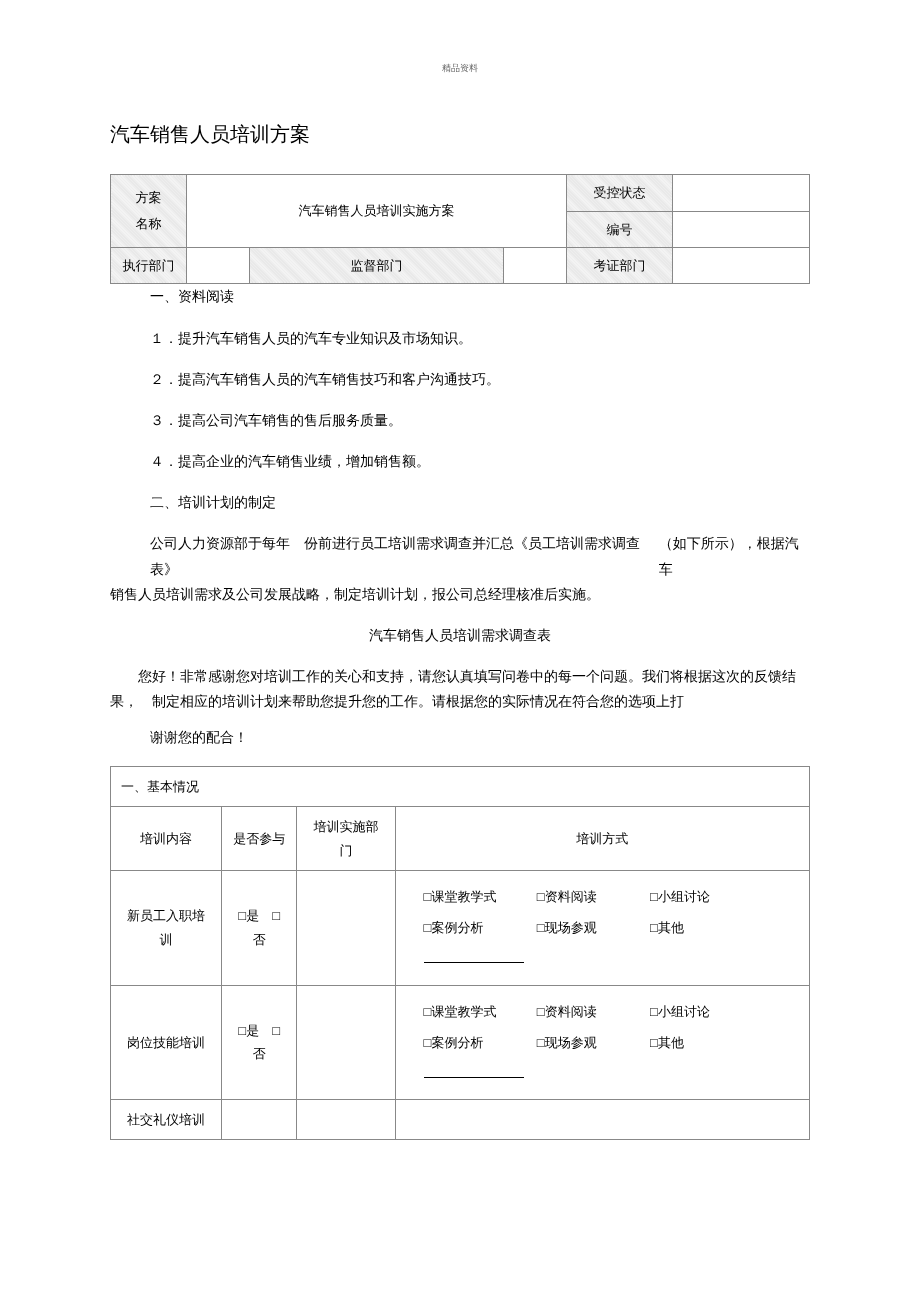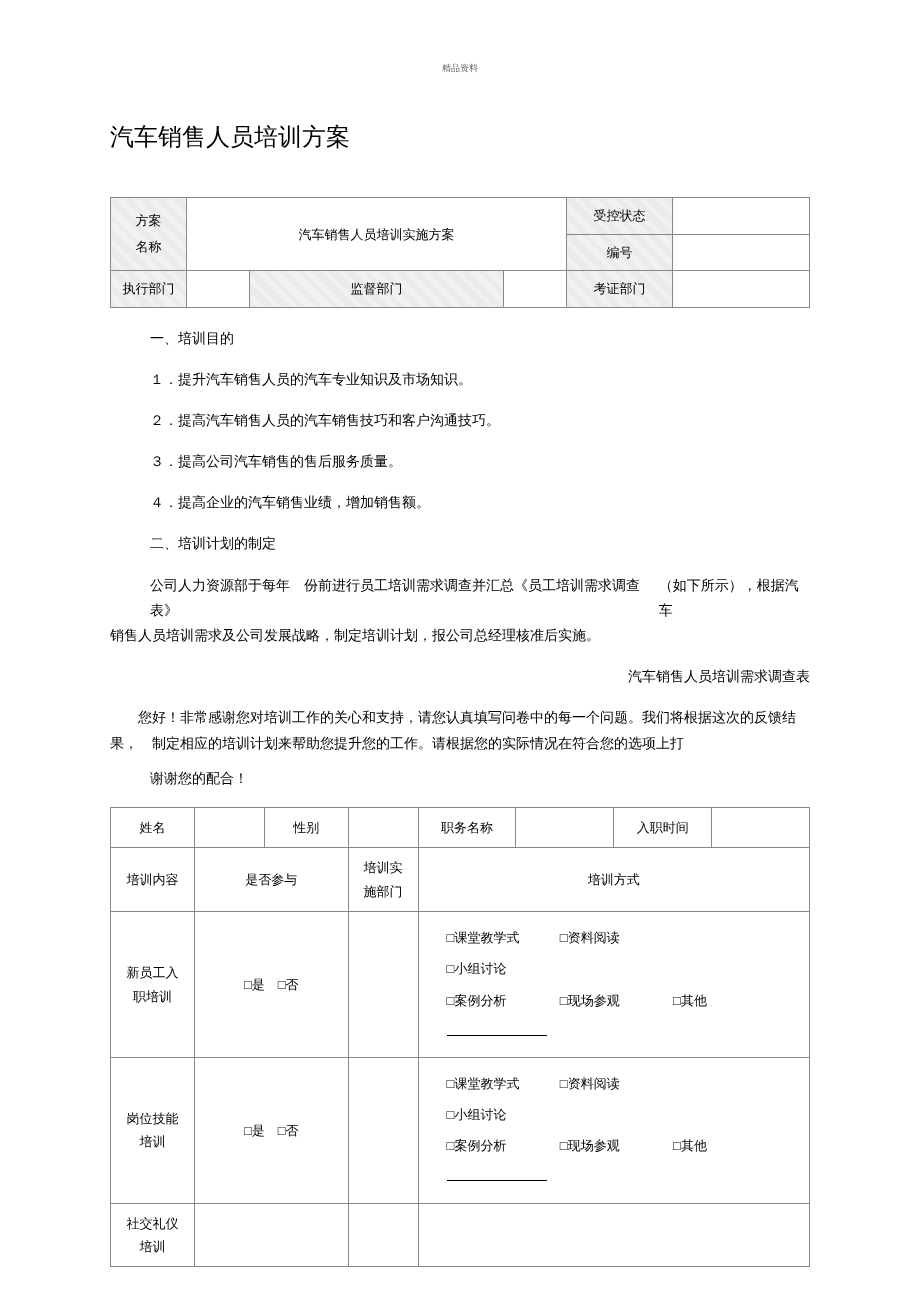--- a/index.html
+++ b/index.html
@@ -12,30 +12,29 @@
       padding: 60px 110px 40px 110px;
       line-height: 1.8;
     }
     .header-small {
       text-align: center;
       font-size: 9px;
       color: #666;
       margin-bottom: 40px;
     }
     .title {
-      font-size: 24px;
-      margin-bottom: 38px;
+      font-size: 20px;
+      margin-bottom: 22px;
     }
     table {
       border-collapse: collapse;
       width: 100%;
       font-size: 13px;
     }
     table.header-table {
-      margin-bottom: 18px;
     }
     table.header-table td {
       border: 1px solid #888;
       padding: 6px 8px;
       text-align: center;
       vertical-align: middle;
     }
     .hatched {
       background-image: repeating-linear-gradient(
         45deg,
@@ -47,21 +46,21 @@
       background-color: #f0f0f0;
     }
     .section-text {
       margin-left: 40px;
       margin-bottom: 16px;
     }
     .body-text {
       margin-bottom: 16px;
     }
     .center-text {
-      text-align: right;
+      text-align: center;
       margin-bottom: 16px;
     }
     .indent-text {
       text-indent: 2em;
       margin-bottom: 10px;
     }
     table.survey-table td, table.survey-table th {
       border: 1px solid #888;
       padding: 8px 10px;
       text-align: left;
@@ -108,21 +107,21 @@
     <td class="hatched">执行部门</td>
     <td></td>
     <td class="hatched">监督部门</td>
     <td></td>
     <td class="hatched">考证部门</td>
     <td></td>
   </tr>
 </tbody>
   </table>
 
-<div class="section-text">一、培训目的</div>
+<div class="section-text">一、资料阅读</div>
 <div class="section-text">１．提升汽车销售人员的汽车专业知识及市场知识。</div>
 <div class="section-text">２．提高汽车销售人员的汽车销售技巧和客户沟通技巧。</div>
 <div class="section-text">３．提高公司汽车销售的售后服务质量。</div>
 <div class="section-text">４．提高企业的汽车销售业绩，增加销售额。</div>
 
 <div class="section-text">二、培训计划的制定</div>
 
 <div style="display:flex; justify-content:space-between; margin-bottom:0;">
   <span style="margin-left:40px;">公司人力资源部于每年　份前进行员工培训需求调查并汇总《员工培训需求调查表》</span>
   <span>（如下所示），根据汽车</span>
@@ -131,29 +130,22 @@
 <div class="body-text">销售人员培训需求及公司发展战略，制定培训计划，报公司总经理核准后实施。</div>
 
 <div class="center-text">汽车销售人员培训需求调查表</div>
 
 <div class="indent-text">您好！非常感谢您对培训工作的关心和支持，请您认真填写问卷中的每一个问题。我们将根据这次的反馈结果，　制定相应的培训计划来帮助您提升您的工作。请根据您的实际情况在符合您的选项上打</div>
 
 <div class="section-text">谢谢您的配合！</div>
 
 <table class="survey-table">
   <tbody>
-  <tr>
-    <td class="center" style="width:12%">姓名</td>
-    <td style="width:10%"></td>
-    <td class="center" style="width:12%">性别</td>
-    <td style="width:10%"></td>
-    <td class="center" style="width:14%">职务名称</td>
-    <td style="width:14%"></td>
-    <td class="center" style="width:14%">入职时间</td>
-    <td style="width:14%"></td>
+      <tr>
+    <td colspan="8">一、基本情况</td>
   </tr>
   <tr>
     <td class="center" colspan="1">培训内容</td>
     <td class="center" colspan="2">是否参与</td>
     <td class="center" colspan="1">培训实施部门</td>
     <td class="center" colspan="4">培训方式</td>
   </tr>
 
   <tr>
     <td class="center">新员工入职培训</td>

